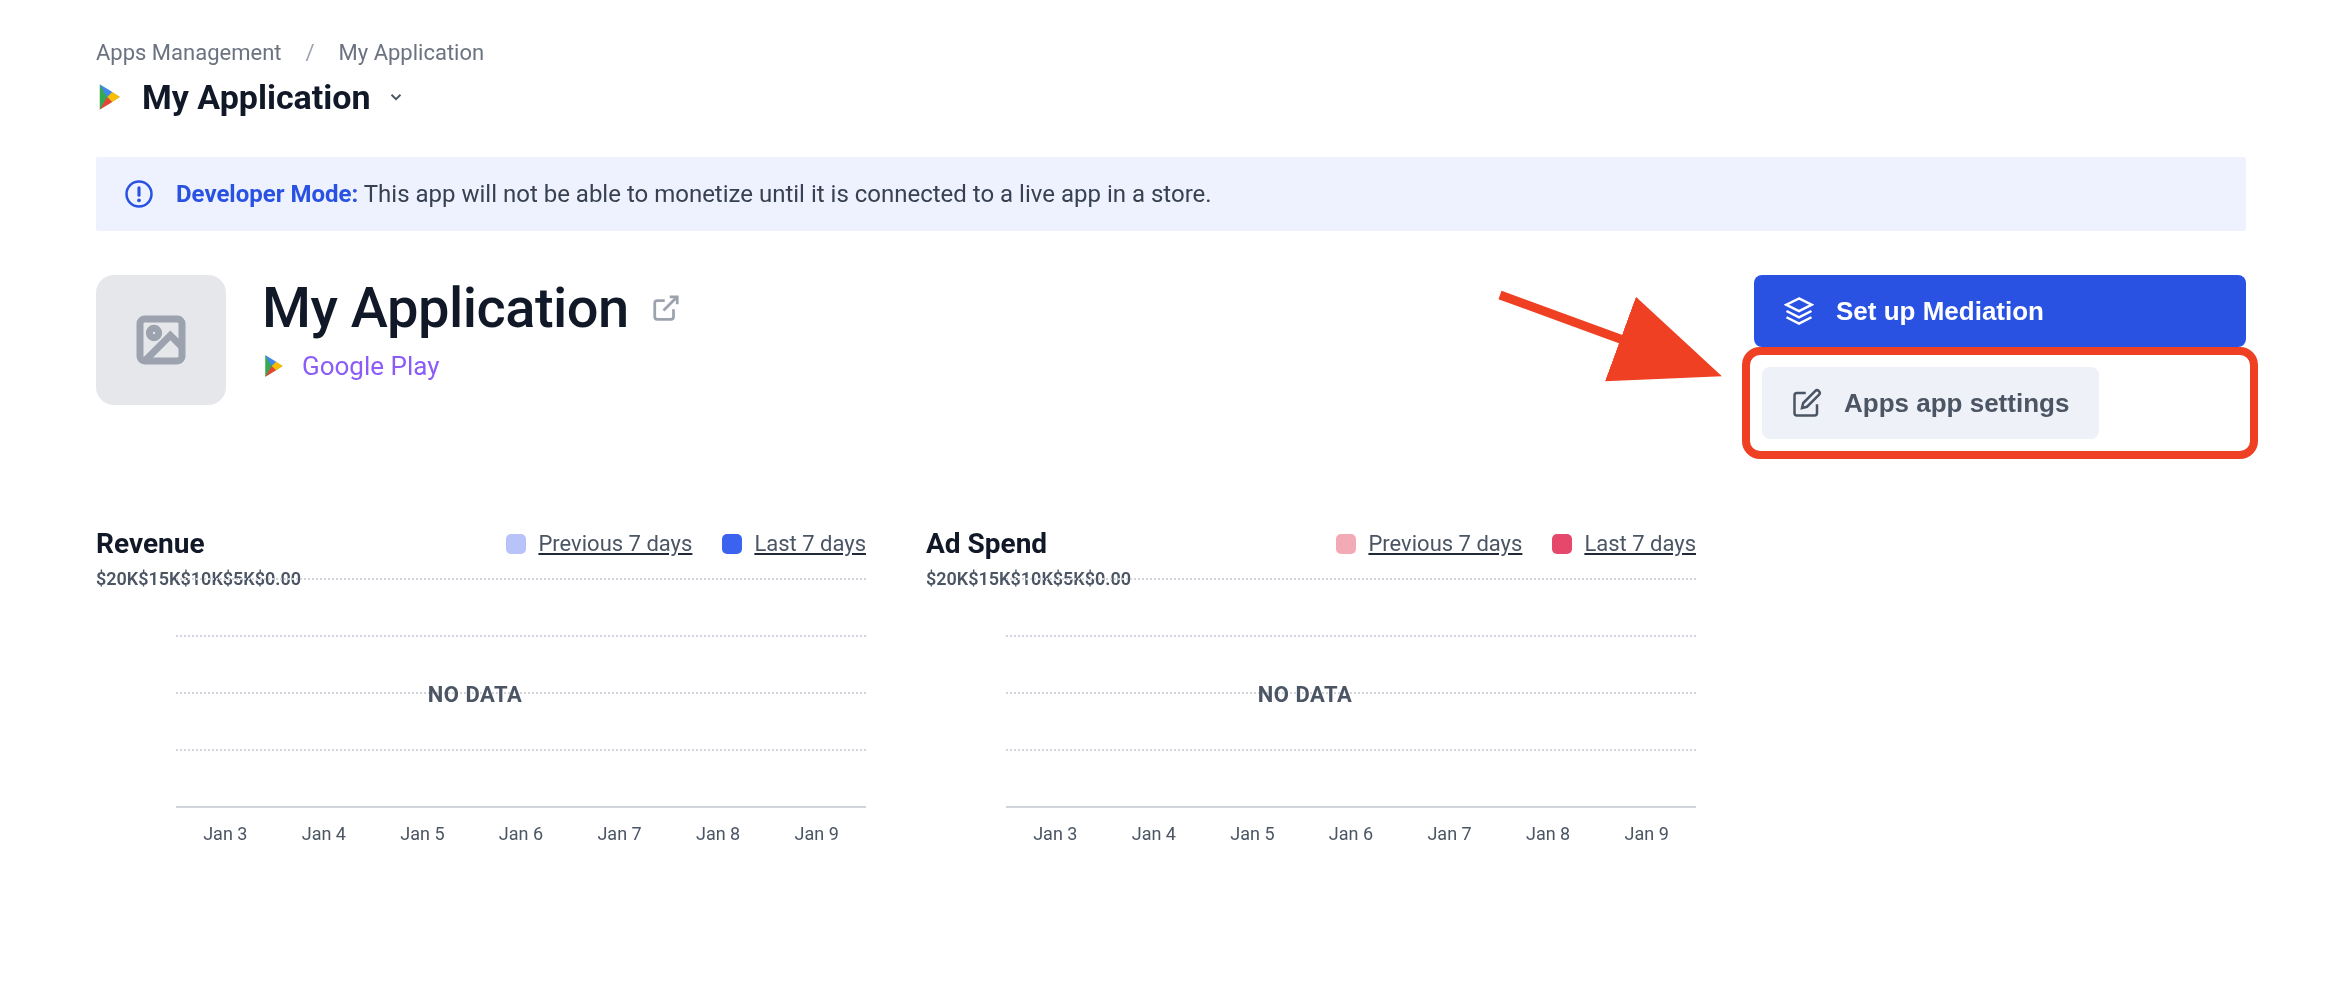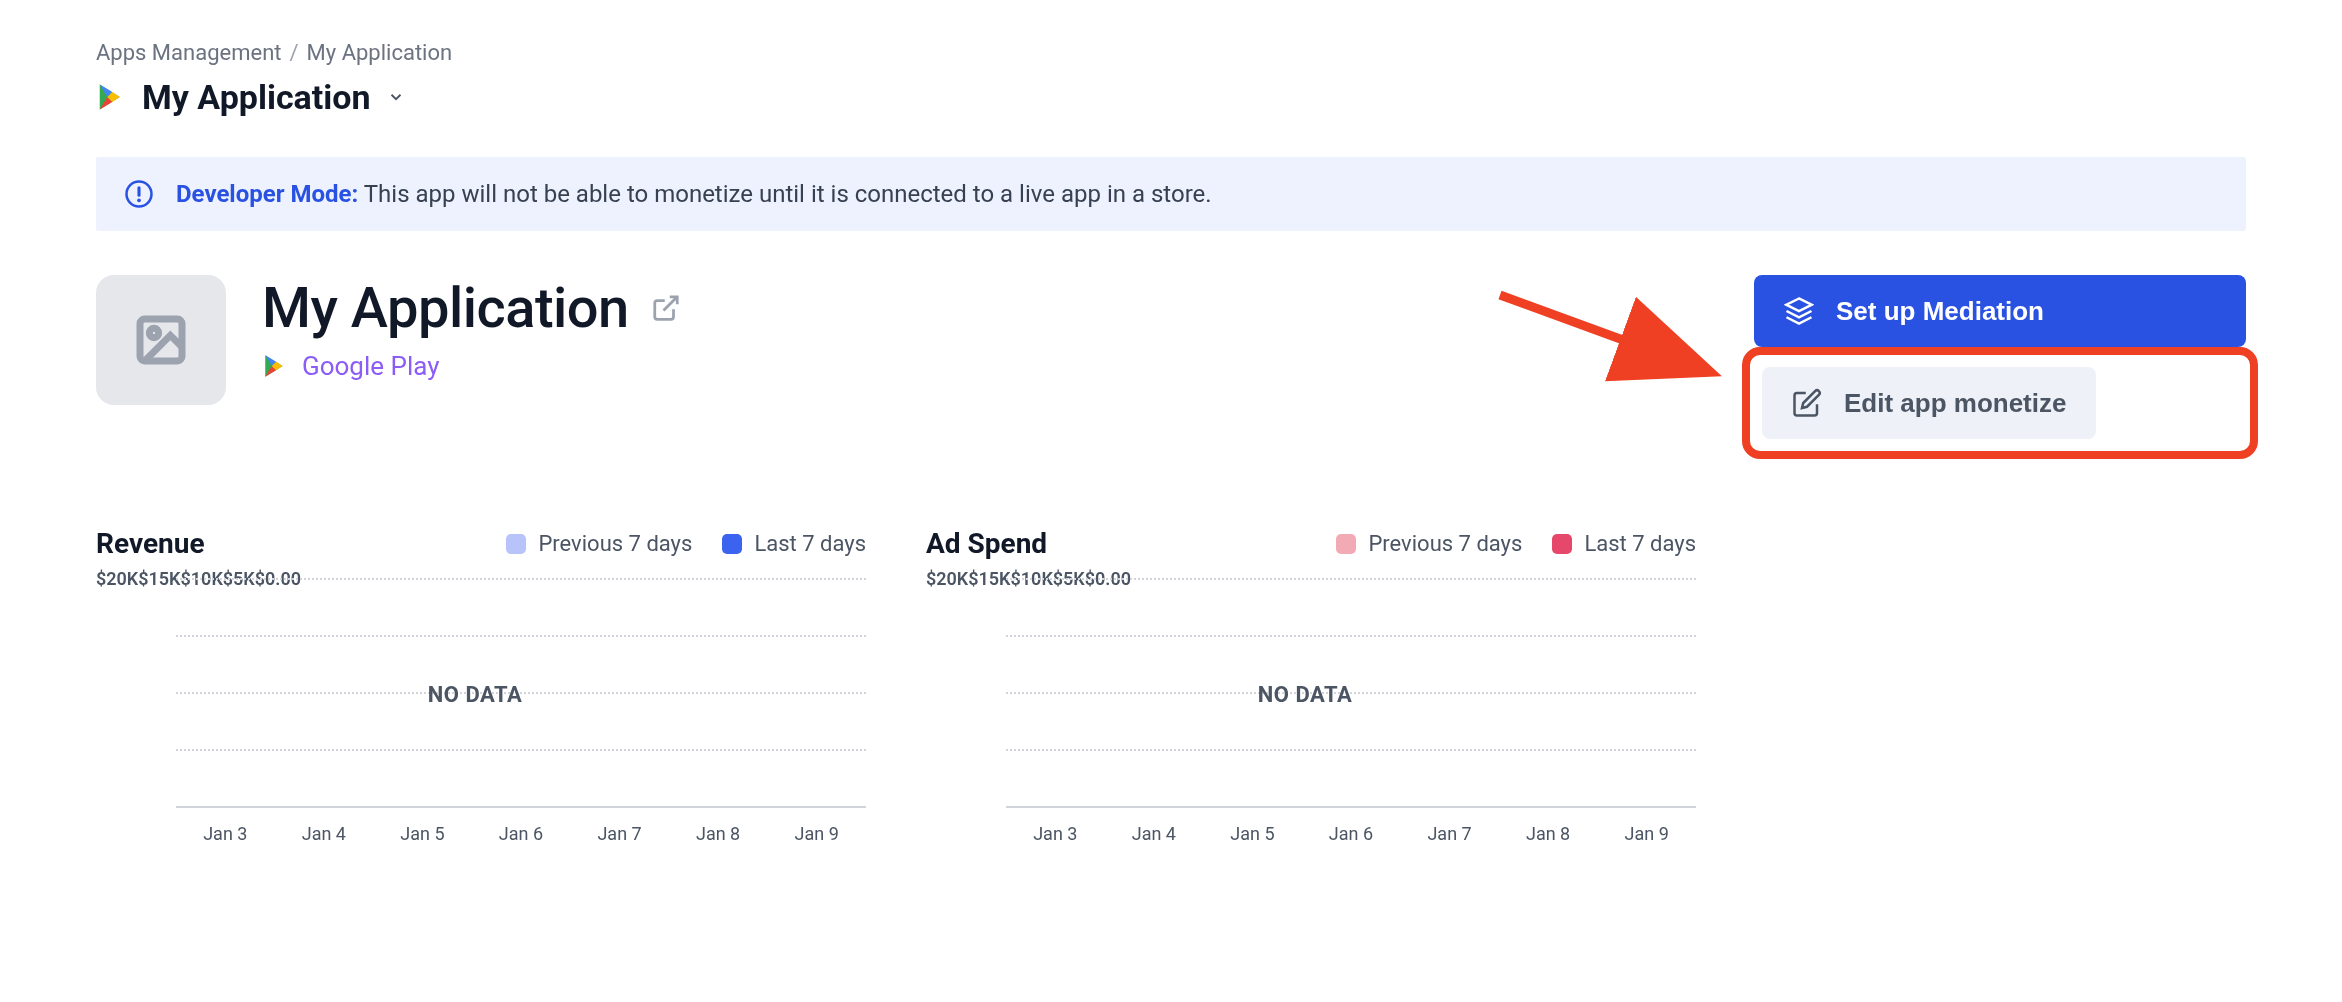--- a/index.html
+++ b/index.html
@@ -12,21 +12,21 @@
     overflow: hidden;
     transform-origin: top left;
   }
   .page {
     padding: 40px 96px 0 96px;
   }
   
   .breadcrumb {
     display: flex;
     align-items: center;
-    gap: 8px;
+    gap: 24px;
     font-size: 22px;
     color: #6b7280;
     margin-bottom: 12px;
   }
   .breadcrumb .sep { color: #9ca3af; }
   
   .app-title-row {
     display: flex;
     align-items: center;
     gap: 16px;
@@ -168,20 +168,21 @@
   }
   .chart-title {
     font-size: 28px;
     font-weight: 700;
     color: #111827;
   }
   .legend {
     display: flex;
     gap: 30px;
     align-items: center;
+    text-decoration: underline;
   }
   .legend-item {
     display: flex;
     align-items: center;
     gap: 12px;
     font-size: 22px;
     color: #4b5563;
   }
   .swatch {
     width: 20px; height: 20px; border-radius: 5px;
@@ -331,21 +332,21 @@
               <path d="M0,0 L12,5 L0,10 Z" fill="#ef4023"></path>
             </marker>
           </defs>
           <line x1="10" y1="10" x2="215" y2="85" stroke="#ef4023" stroke-width="9" marker-end="url(#ah)"></line>
         </svg>
         <button class="action-btn action-secondary">
           <svg width="30" height="30" viewBox="0 0 24 24" fill="none" stroke="#4b5563" stroke-width="2">
             <path d="M11 4H4a2 2 0 0 0-2 2v14a2 2 0 0 0 2 2h14a2 2 0 0 0 2-2v-7"></path>
             <path d="M18.5 2.5a2.1 2.1 0 0 1 3 3L12 15l-4 1 1-4 9.5-9.5z"></path>
           </svg>
-          <span>Edit app monetize</span>
+          <span>Apps app settings</span>
         </button>
       </div>
     </div>
   </div>
 
   <div class="charts">
 
     <div class="chart">
       <div class="chart-head">
         <span class="chart-title">Revenue</span>

